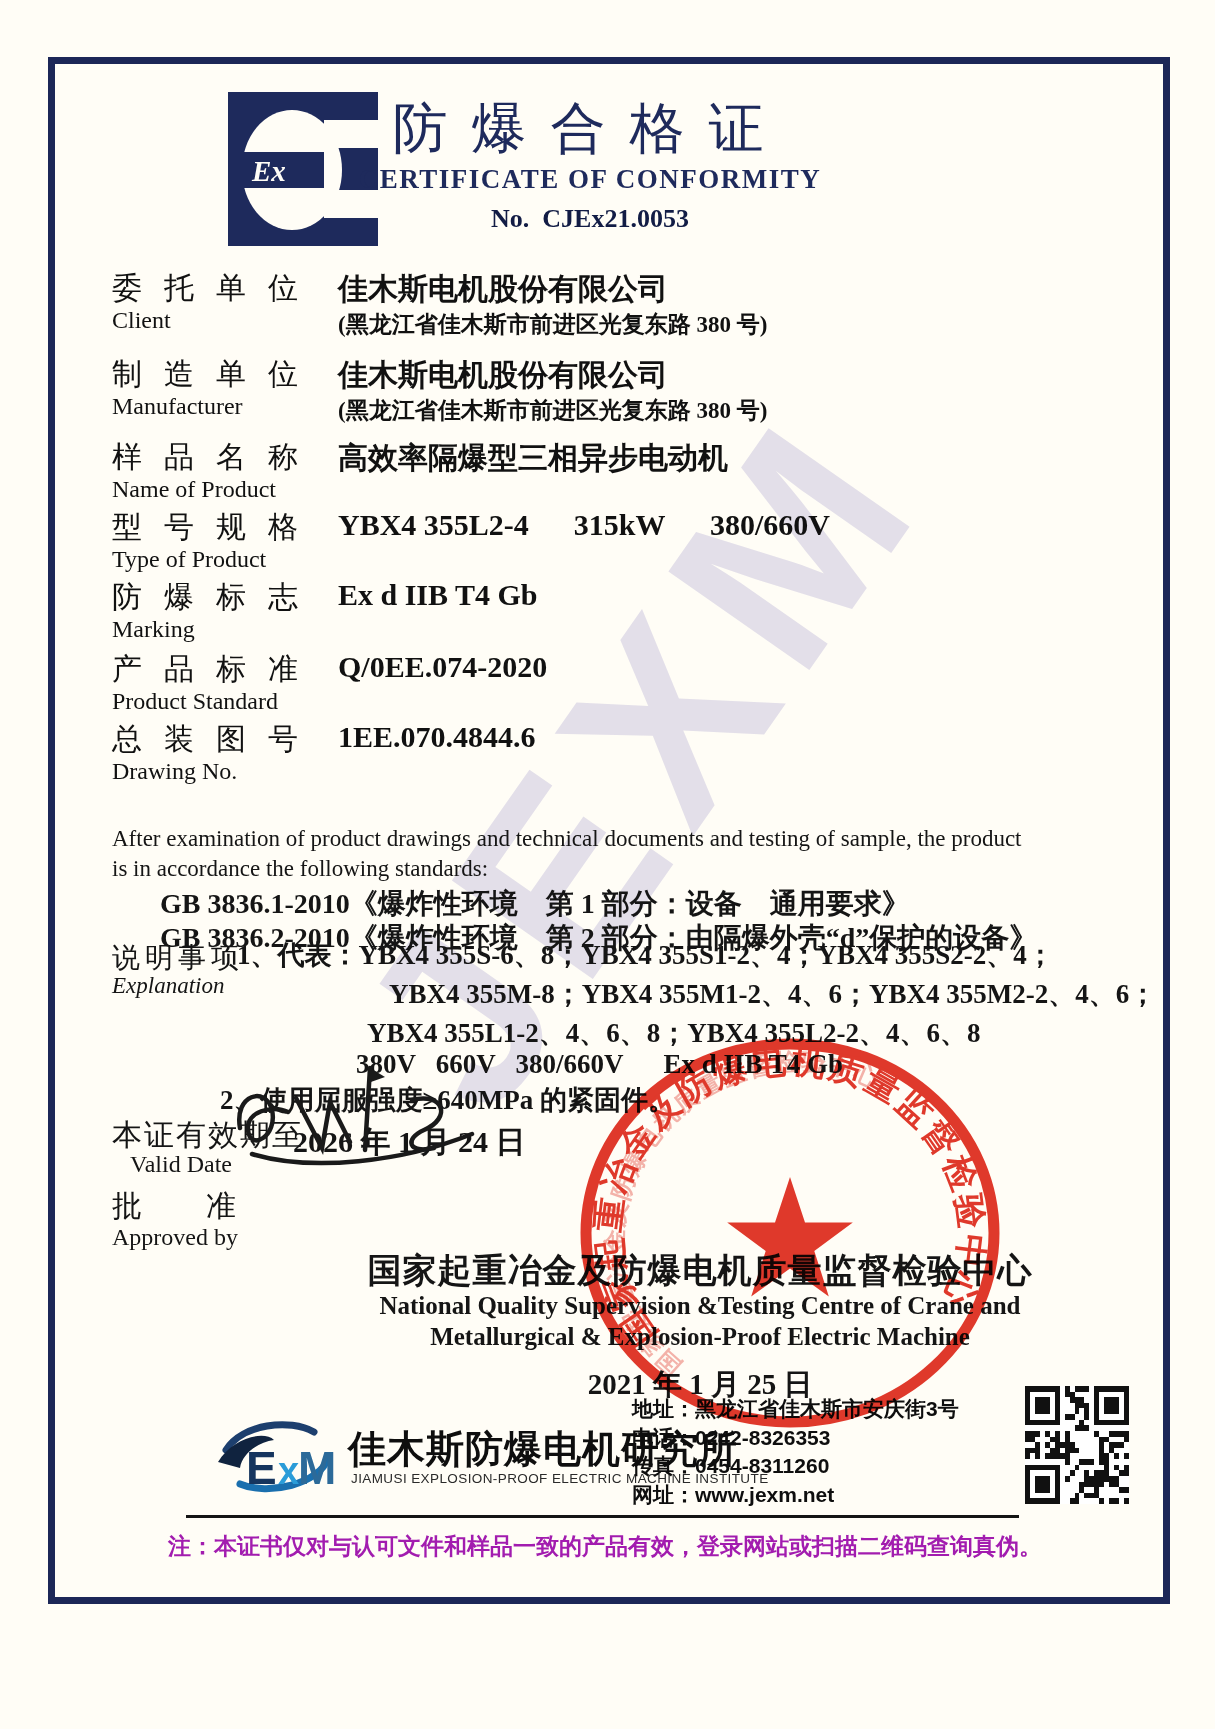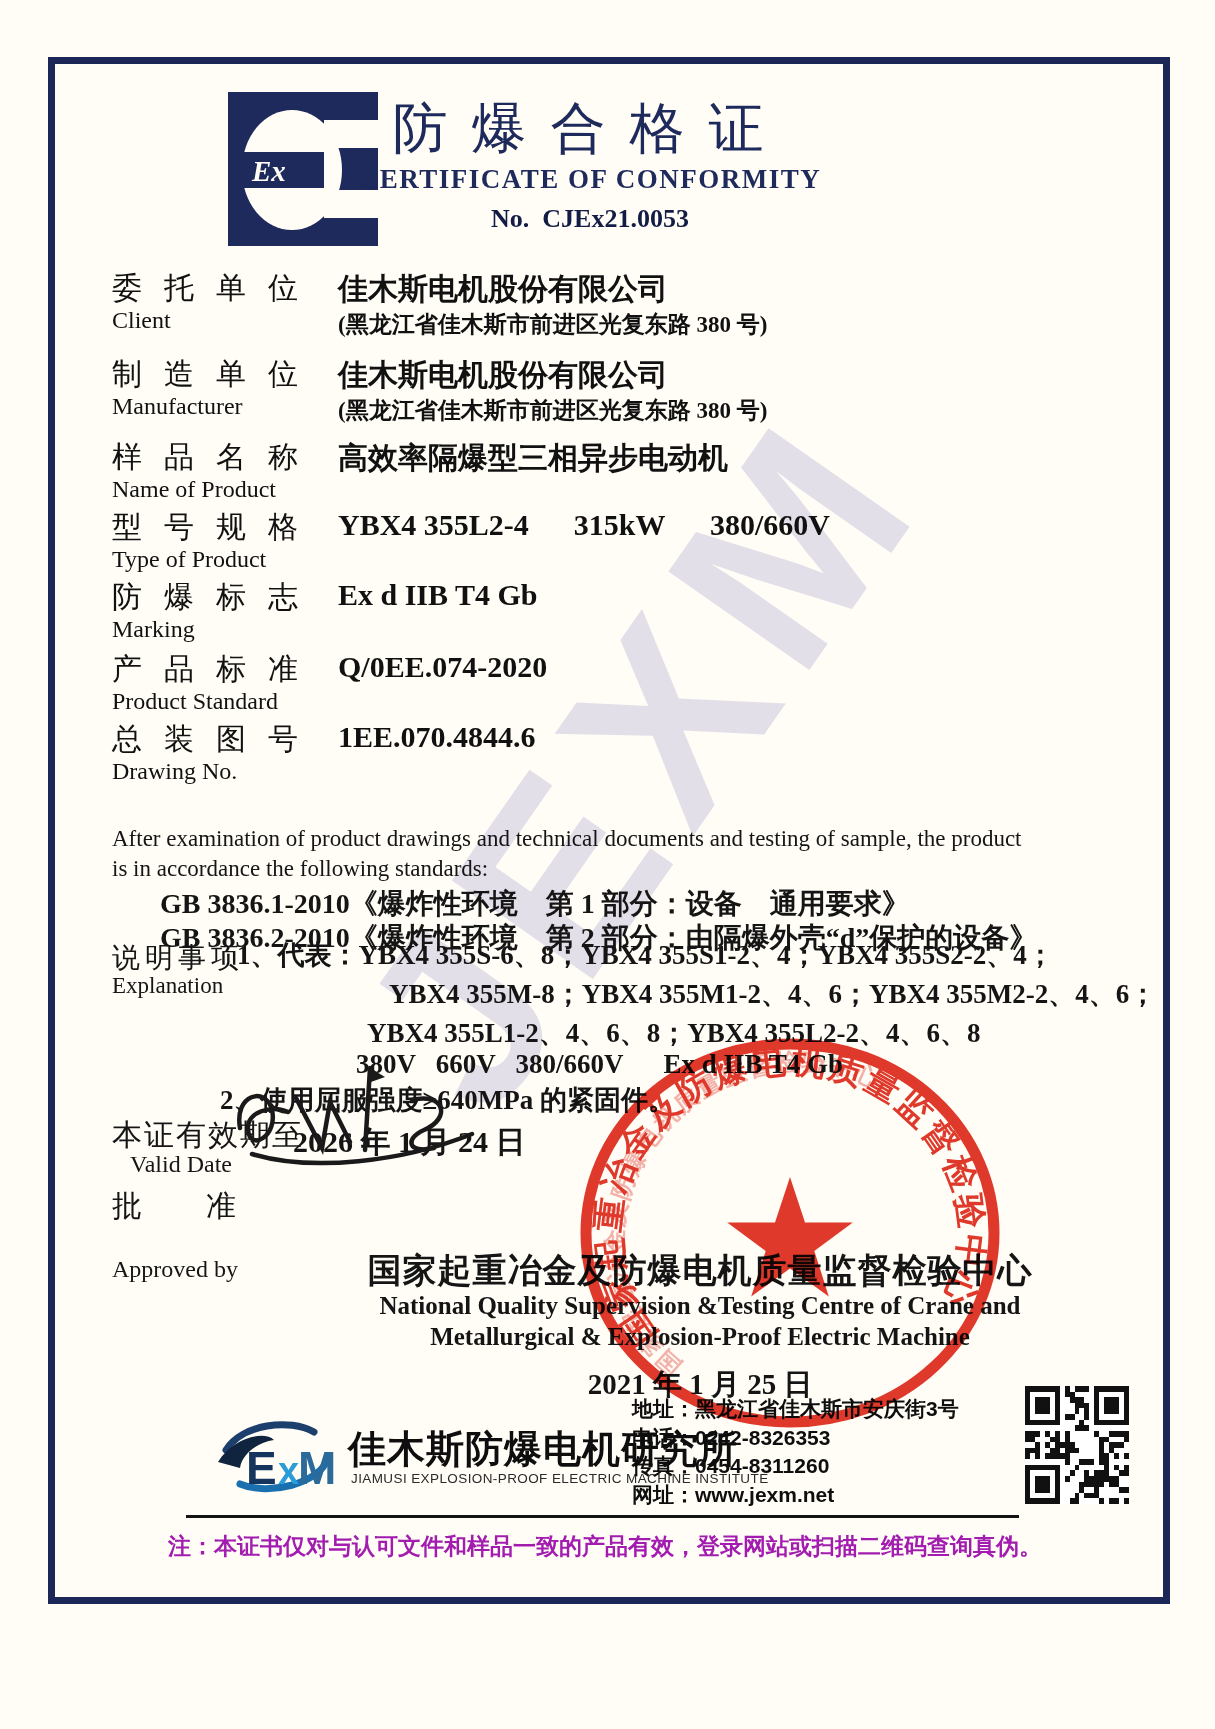--- a/index.html
+++ b/index.html
@@ -46,27 +46,27 @@
   .f-cn{position:absolute;left:0;top:0;font-size:30px;letter-spacing:22px;color:#111;white-space:nowrap;}
   .f-en{position:absolute;left:0;top:39px;font-size:24px;color:#111;white-space:nowrap;}
   .f-val{position:absolute;left:226px;top:1px;font-size:30px;font-weight:bold;color:#111;white-space:pre;}
   .f-sub{position:absolute;left:226px;top:41px;font-size:23px;font-weight:600;color:#111;white-space:nowrap;}
   
   .abs{position:absolute;z-index:1;white-space:nowrap;}
   .stmt-cn{font-size:30px;font-weight:bold;letter-spacing:1px;}
   .stmt-en{font-size:23px;}
   .stmt-gb{font-size:28px;font-weight:600;}
   .exp-cn{font-size:28px;letter-spacing:5px;}
-  .exp-en{font-size:23px;}
+  .exp-en{font-size:23px;font-style:italic;}
   .exp-line{font-size:27px;font-weight:600;white-space:pre;}
   .valid-cn{font-size:30px;letter-spacing:2px;}
   .valid-en{font-size:24px;}
   .valid-val{font-size:30px;font-weight:bold;}
   .app-cn{font-size:30px;letter-spacing:64px;}
-  .app-en{font-size:24px;margin-top:32px;}
+  .app-en{font-size:24px;}
   
   .sig{position:absolute;left:222px;top:1050px;z-index:3;}
   .stamp{position:absolute;left:570px;top:1028px;z-index:3;mix-blend-mode:multiply;opacity:.93;}
   
   .centre{position:absolute;left:340px;top:1250px;width:720px;text-align:center;z-index:2;}
   .centre-cn{
     font-family:"Liberation Sans","DejaVu Sans",sans-serif;
     font-size:34px;font-weight:bold;letter-spacing:1px;line-height:40px;white-space:nowrap;
   }
   .centre-en{font-size:25px;font-weight:bold;line-height:31px;white-space:nowrap;}

